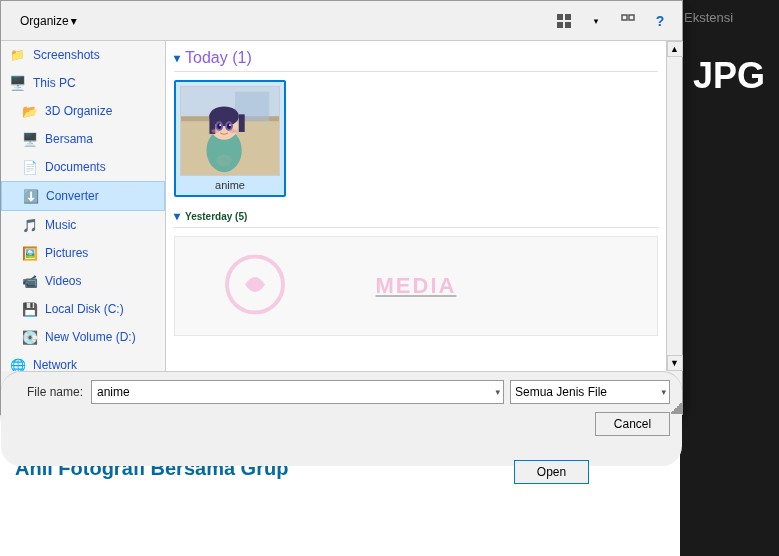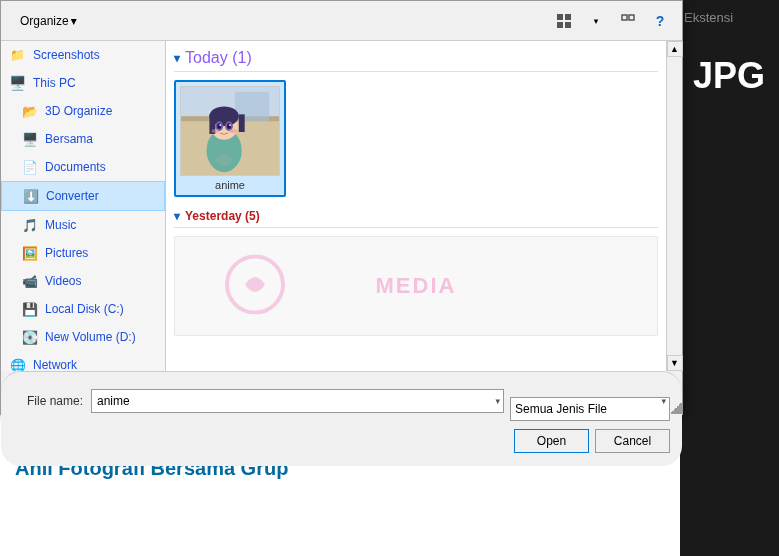--- a/index.html
+++ b/index.html
@@ -332,21 +332,20 @@
     .footer-select {
       width: 160px;
       height: 24px;
       border: 1px solid #999;
       font-size: 12px;
       background: white;
       padding: 3px 4px;
       appearance: none;
       -webkit-appearance: none;
       position: relative;
-      margin-top: 17px;
     }
 
     .footer-buttons {
       display: flex;
       justify-content: flex-end;
       gap: 6px;
     }
 
     .footer-btn {
       min-width: 75px;
@@ -354,20 +353,21 @@
       border: 1px solid #999;
       background: #f0f0f0;
       font-size: 12px;
       cursor: pointer;
       padding: 0 12px;
     }
 
     .footer-btn.primary {
       background: #f0f0f0;
       border-color: #0078d7;
+      margin-top: 48px;
     }
 
     
     .folder-yellow { color: #f0c040; }
     .folder-blue { color: #4080c0; }
 
     
     .scroll-arrow {
       width: 16px;
       height: 16px;
@@ -545,25 +545,25 @@
 
               <ellipse cx="44" cy="75" rx="8" ry="6" fill="#7ab0a0"></ellipse>
             </svg>
           </div>
           <div class="file-label">anime</div>
         </div>
       </div>
 
       <div class="section-header">
         <span class="section-chevron">▾</span>
-        <span style="color:#b91c1c; font-size:12px; font-weight:600;">Yesterday (5)</span>
+        <span style="color:#14532d; font-size:10px; font-weight:600;">Yesterday (5)</span>
       </div>
 
       <div style="position:relative; height:100px; background:#f8f8f8; border:1px solid #e8e8e8; display:flex; align-items:center; justify-content:center;">
-        <div style="text-align:left; opacity:0.25;">
+        <div style="text-align:left; opacity:0.25;text-decoration:underline;">
           <div style="font-size:22px; font-weight:900; color:#e91e8c; letter-spacing:2px;">MEDIA</div>
         </div>
 
         <div style="position:absolute; left:50px; top:50%; transform:translateY(-50%); opacity:0.2;">
           <svg width="60" height="60" viewBox="0 0 60 60">
             <circle cx="30" cy="30" r="28" fill="none" stroke="#e91e8c" stroke-width="4"></circle>
             <path d="M20 30 Q30 15 40 30 Q30 45 20 30" fill="#e91e8c"></path>
           </svg>
         </div>
       </div>

